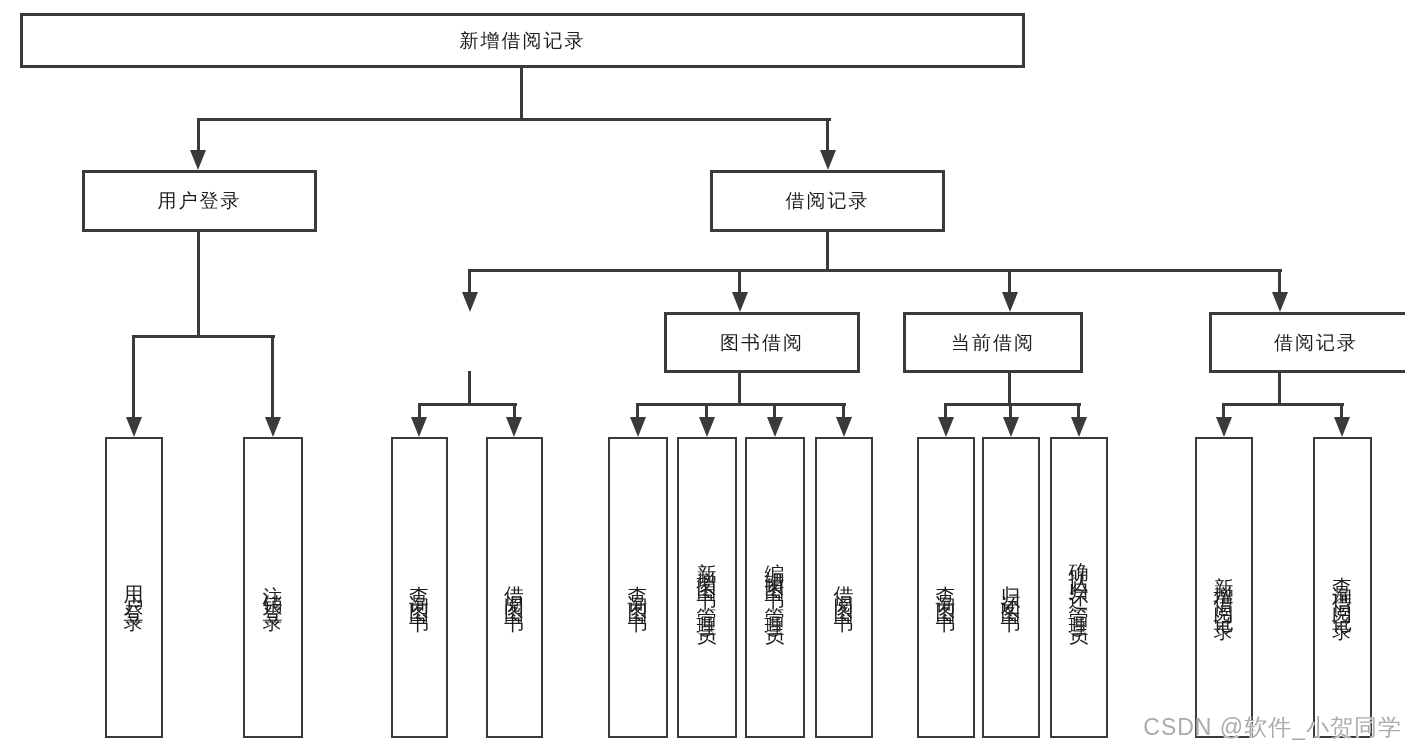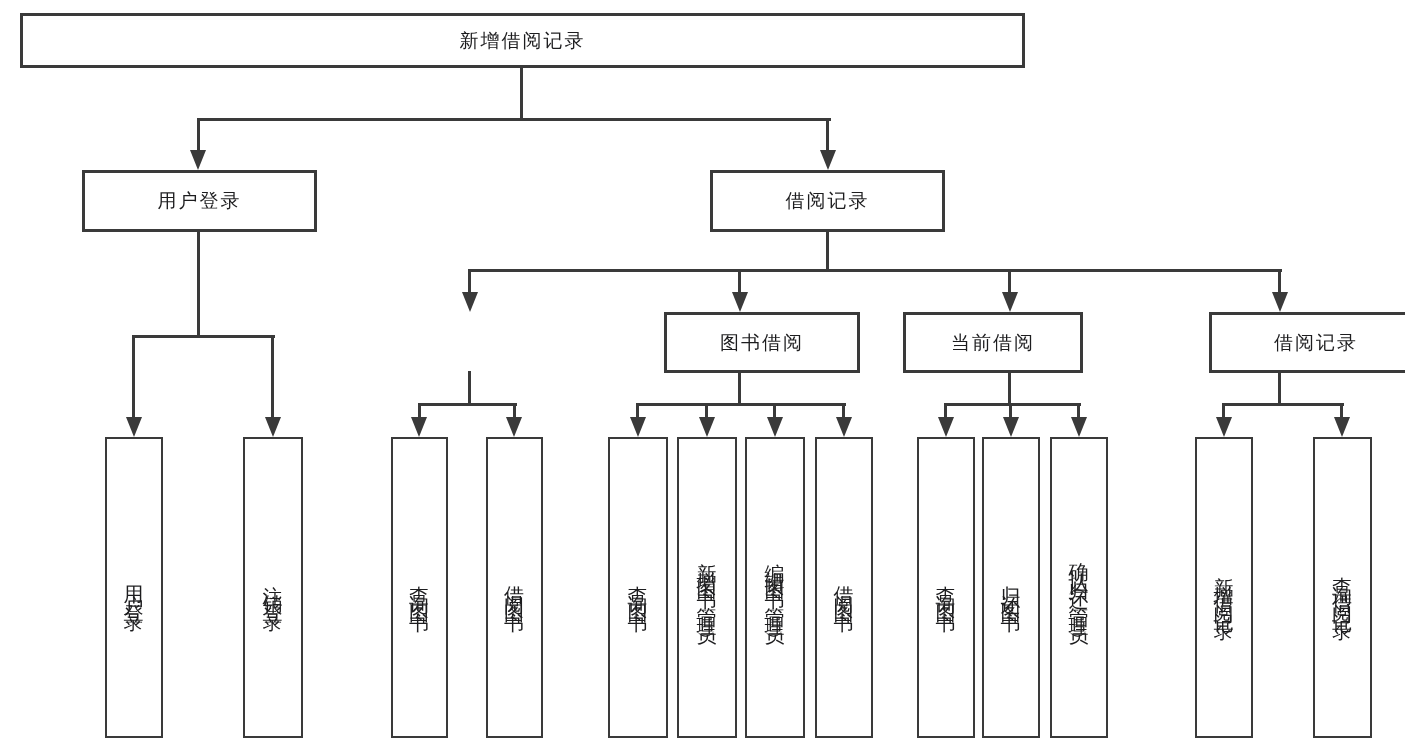--- a/index.html
+++ b/index.html
@@ -187,14 +187,15 @@
     <span>确认归还（管理员）</span>
   </div>
 
   <div class="box leaf" style="left:1195px; top:437px; width:58px; height:301px;">
     <span>新增借阅记录</span>
   </div>
   <div class="box leaf" style="left:1313px; top:437px; width:59px; height:301px;">
     <span>查询借阅记录</span>
   </div>
 
+  <div class="watermark">CSDN @软件_小贺同学</div>
 
 </div>
 
 </body></html>

